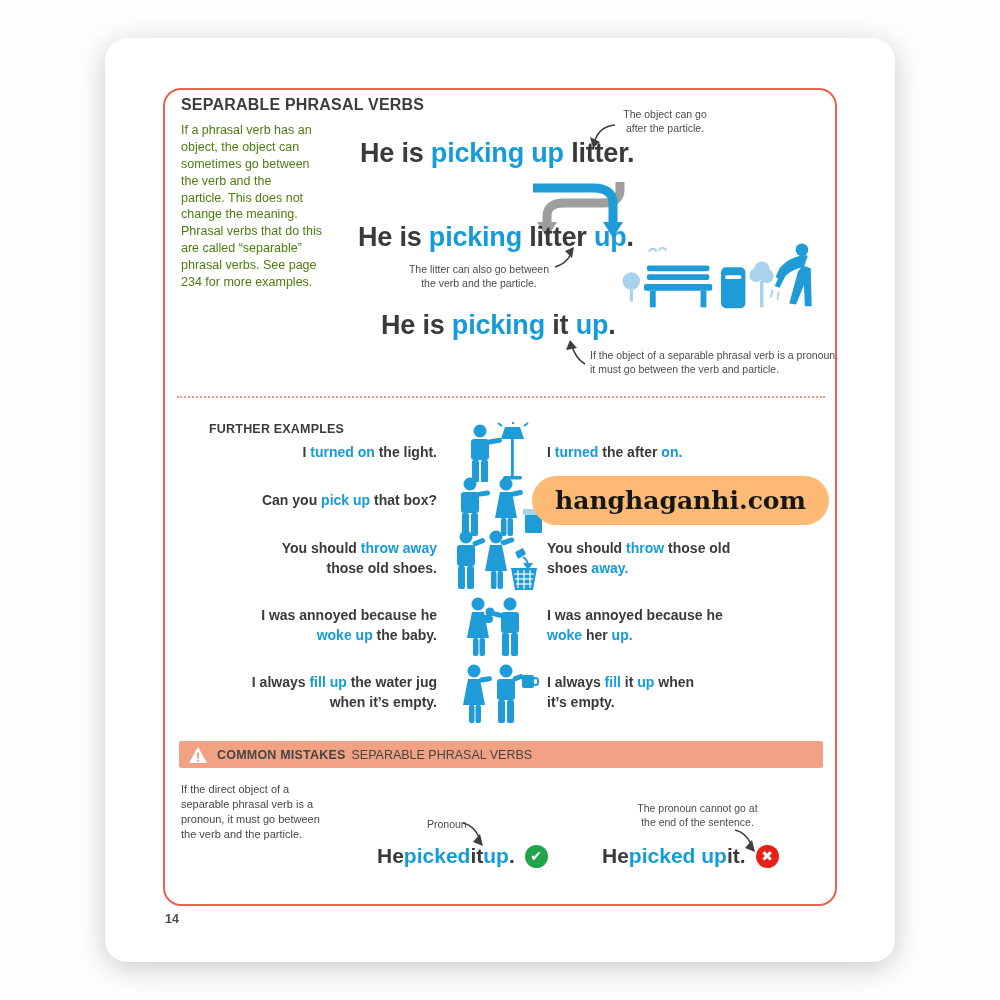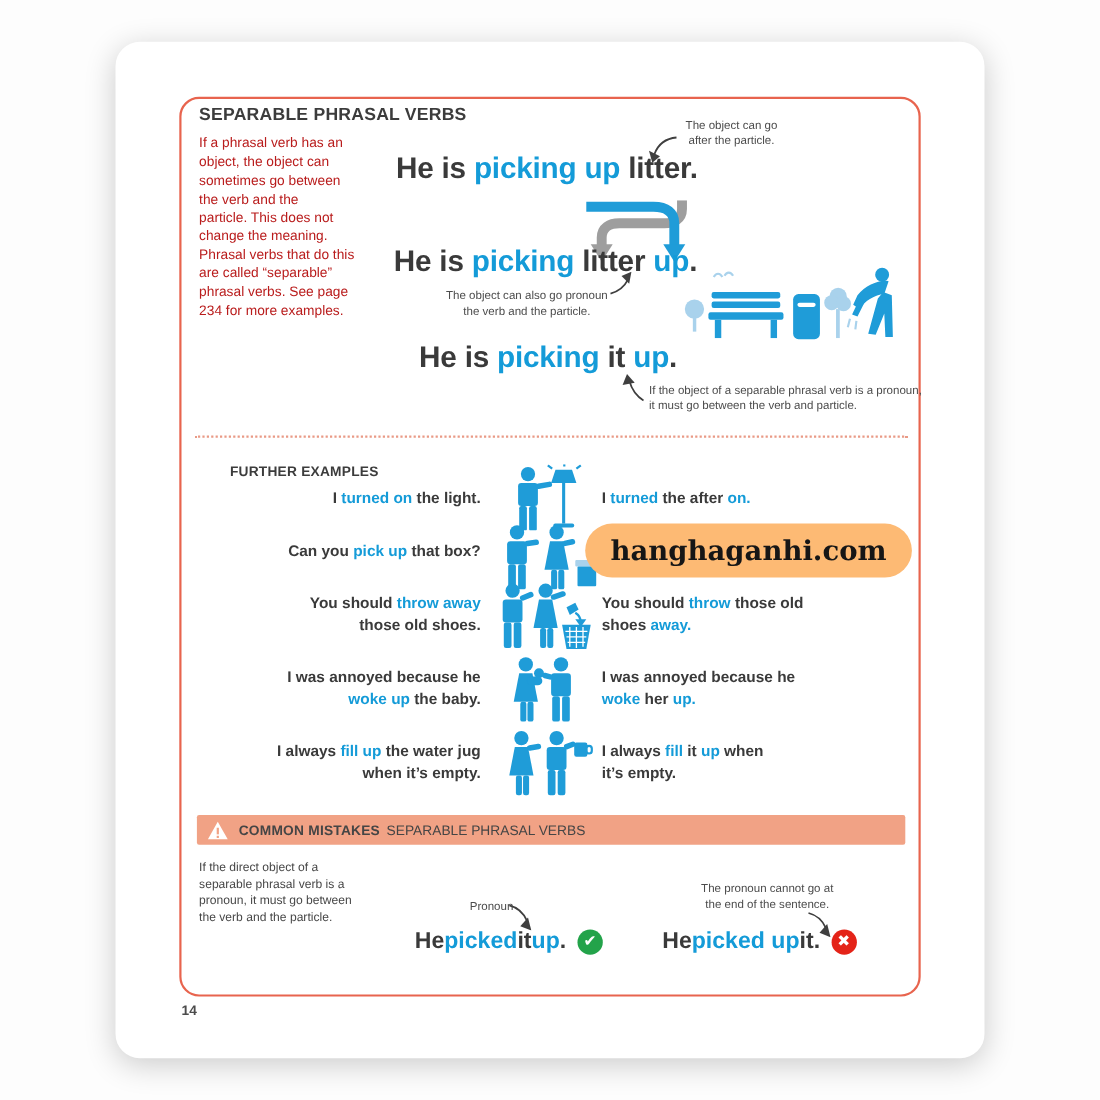--- a/index.html
+++ b/index.html
@@ -9,21 +9,21 @@
   .sheet{position:absolute;left:105px;top:38px;width:790px;height:924px;background:#ffffff;
          border-radius:22px;box-shadow:0 6px 28px rgba(0,0,0,0.20);}
   .frame{position:absolute;left:58px;top:50px;width:674px;height:818px;
          border:2px solid #e8644e;border-radius:18px;background:#fff;}
   
   .t{color:#3a3a3a;} .u{color:#149bd8;}
   .pre{white-space:pre-line;}
   h1.title{position:absolute;left:16px;top:6px;margin:0;font-size:16px;font-weight:bold;
            color:#3c3c3c;letter-spacing:.2px;}
   .intro{position:absolute;left:16px;top:32px;width:175px;margin:0;font-size:12.5px;
-         line-height:1.35;color:#b91c1c;}
+         line-height:1.35;color:#4d7c0f;}
   .note{position:absolute;font-size:10.5px;line-height:1.3;color:#4c4c4c;}
   .hero{position:absolute;font-size:27px;font-weight:bold;letter-spacing:-.2px;white-space:nowrap;}
   .s1{left:195px;top:48px;} .s2{left:193px;top:132px;} .s3{left:216px;top:220px;}
   .divider{position:absolute;left:12px;top:306px;width:648px;height:0;border-top:2px dotted #e99a86;}
   h2.further{position:absolute;left:28px;top:316px;margin:16px;font-size:12.5px;font-weight:bold;
              color:#3c3c3c;letter-spacing:.2px;}
   .row{position:absolute;left:0;width:670px;height:62px;font-size:14px;font-weight:600;
        line-height:20px;color:#3a3a3a;}
   .cl{position:absolute;left:10px;top:4px;width:262px;text-align:right;}
   .ci{position:absolute;left:282px;top:-8px;width:104px;height:62px;display:flex;
@@ -101,21 +101,21 @@
         <path d="M103,0 V8 C103,17 96,21 87,21 H46 C37,21 30,25 30,34 V42" stroke="#9e9e9e" stroke-width="9" fill="none"></path>
         <polygon points="30,56 20,40 40,40" fill="#9e9e9e"></polygon>
         <path d="M16,6 H77 C89,6 96,11 96,21 V42" stroke="#1f9cd8" stroke-width="9" fill="none"></path>
         <polygon points="96,56 86,40 106,40" fill="#1f9cd8"></polygon>
       </svg>
 
       <div class="hero s2">
         <span class="t">He is </span><span class="u">picking</span><span class="t"> litter </span><span class="u">up</span><span class="t">.</span>
       </div>
 
-      <div class="note pre" style="left:235px;top:173px;width:158px;text-align:center;">The object can also go pronoun
+      <div class="note pre" style="left:235px;top:173px;width:158px;text-align:center;">The litter can also go between
 the verb and the particle.</div>
       <svg class="abs" style="left:388px;top:157px;" width="24" height="22" viewBox="0 0 24 22">
         <path d="M2,20 C9,18 15,13 18,7" stroke="#3f3f3f" stroke-width="1.6" fill="none"></path>
         <polygon points="21,0 12,4 19,11" fill="#3f3f3f"></polygon>
       </svg>
 
       <svg class="abs" style="left:452px;top:152px;" width="210" height="78" viewBox="0 0 210 80">
         <path d="M30,10 c2,-4 6,-4 8,0 M40,9 c2,-4 6,-4 8,0" stroke="#a9d2ec" stroke-width="2" fill="none"></path>
         <circle class="lblue" cx="12" cy="40" r="9"></circle>
         <rect class="lblue" x="10.5" y="47" width="3.2" height="14"></rect>

